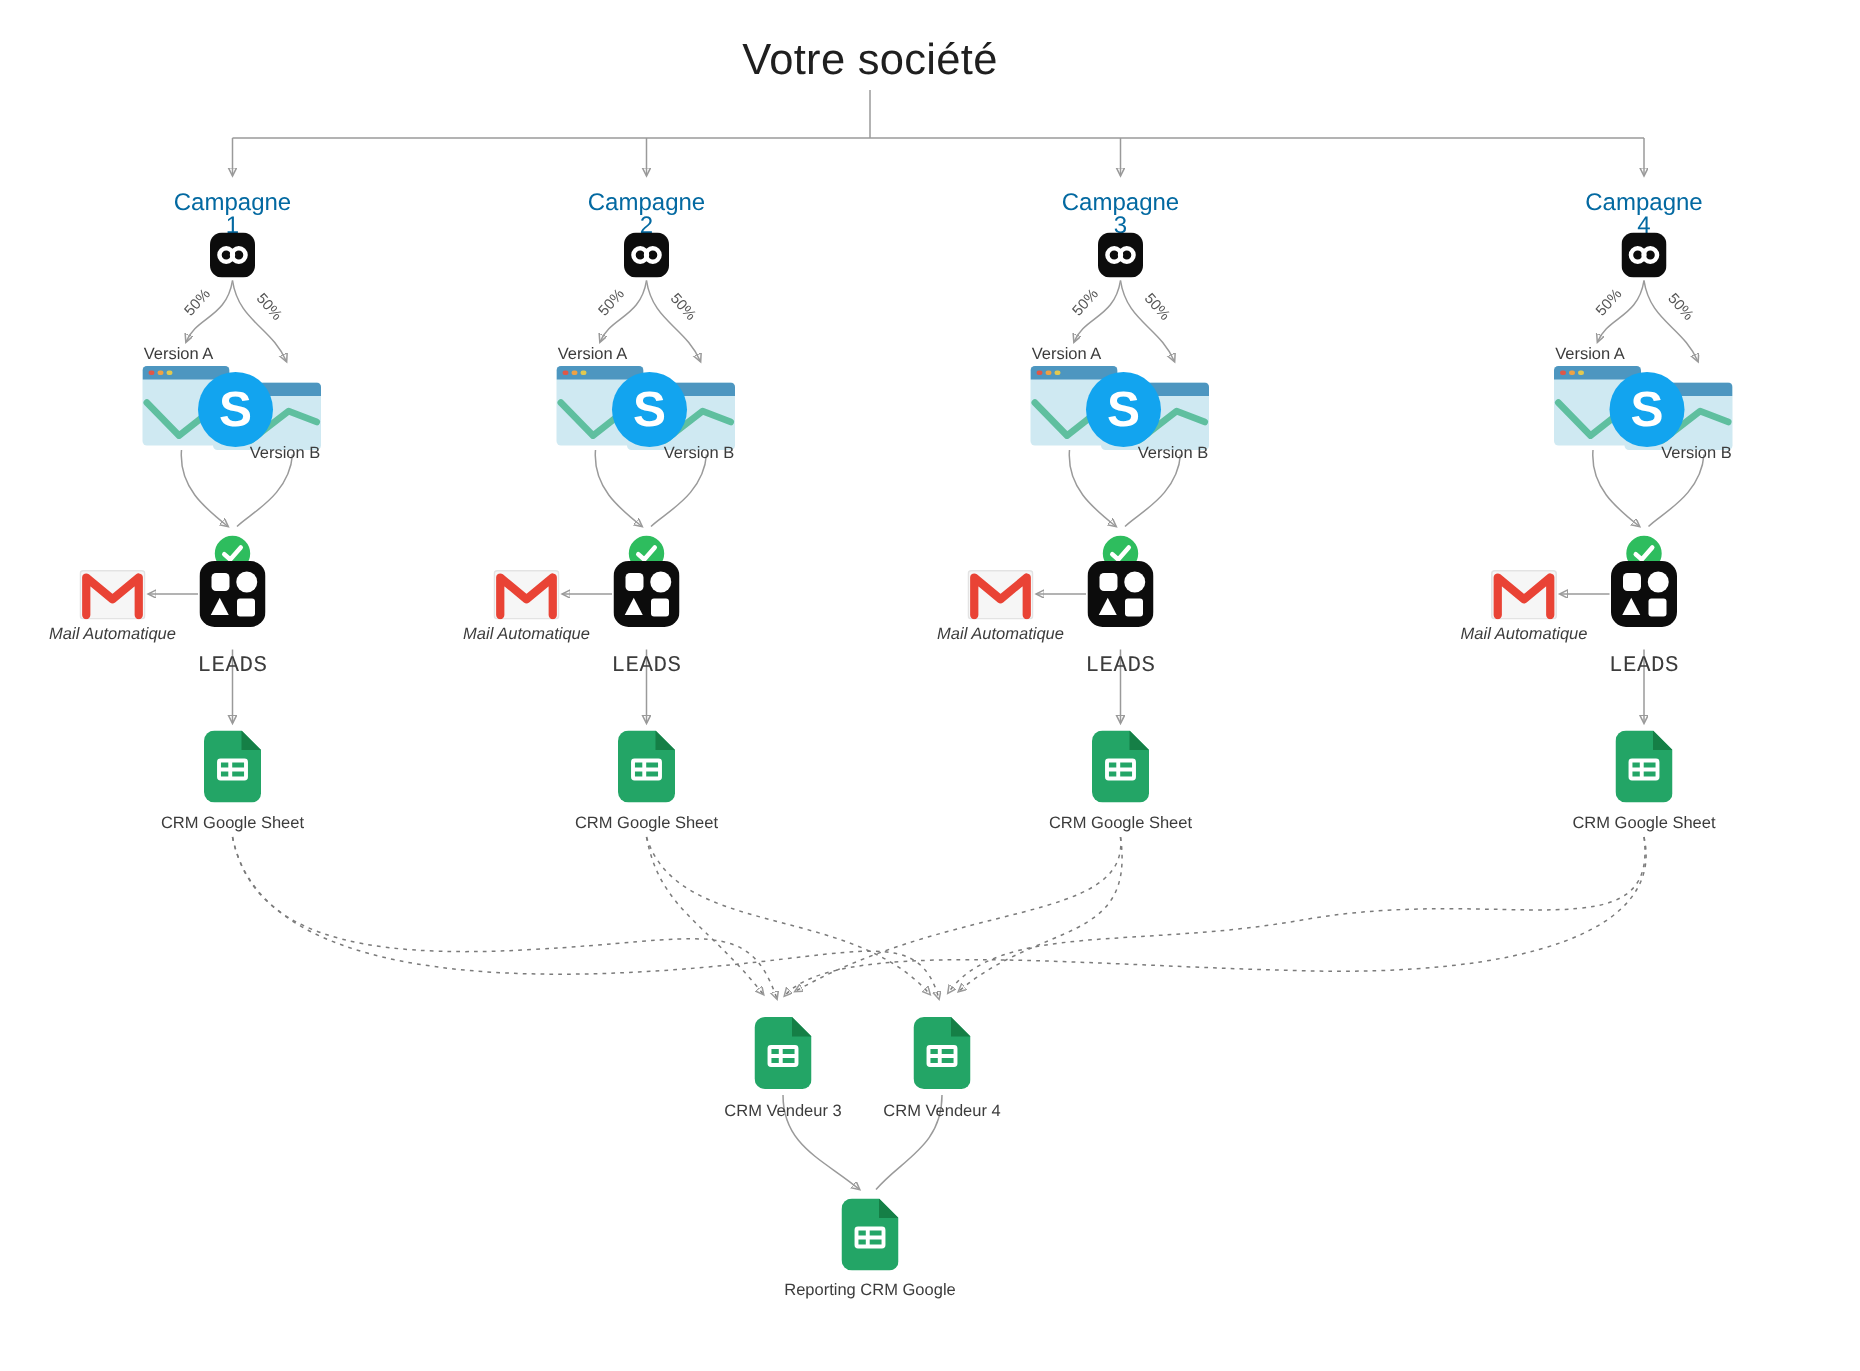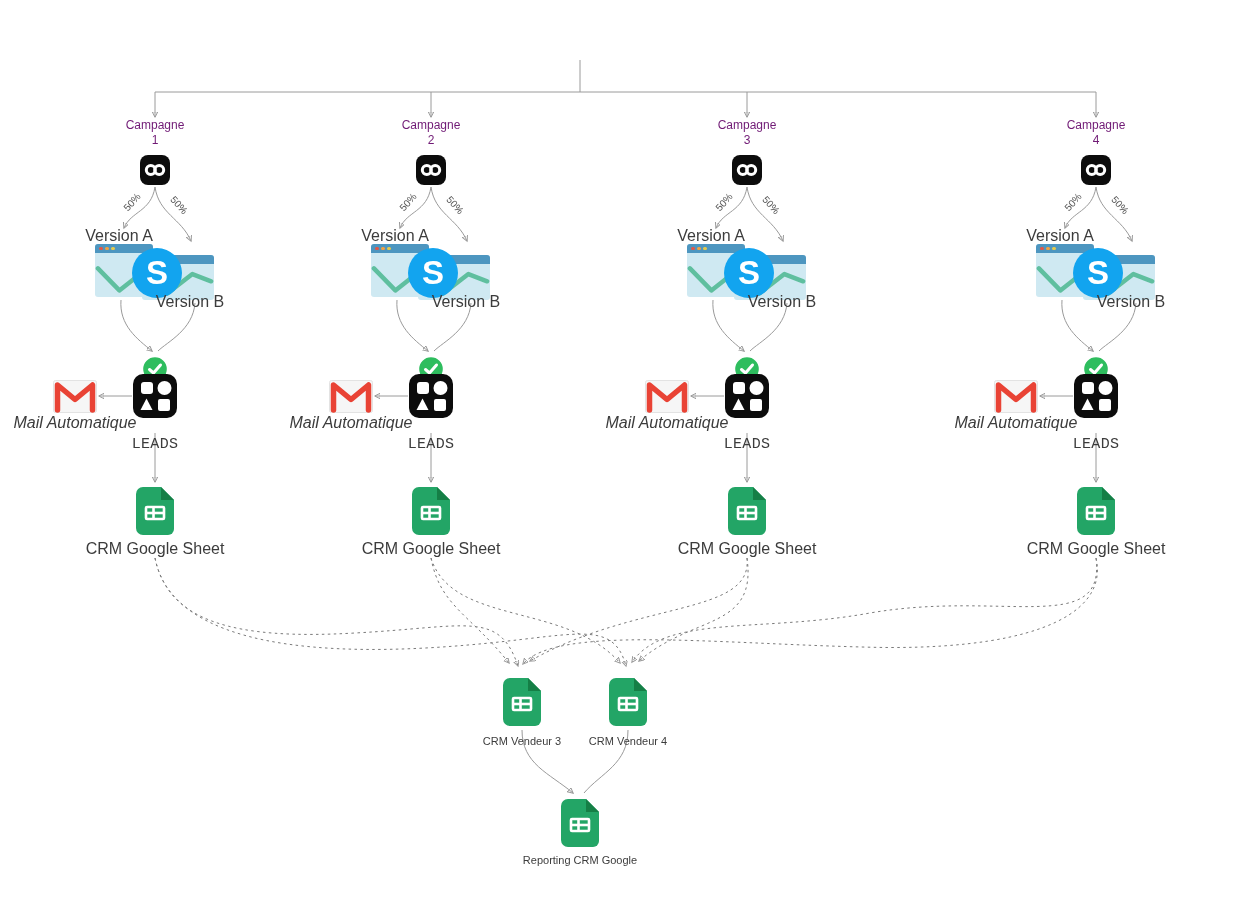--- a/index.html
+++ b/index.html
@@ -9,22 +9,22 @@
   }
   .canvas{position:absolute;inset:0;width:1240px;height:914px;}
   svg.connectors{position:absolute;left:0;top:0;width:1240px;height:914px;}
   svg.connectors path, svg.connectors line{fill:none;stroke:#9a9a9a;stroke-width:1;}
   svg.connectors path.dashed{stroke:#7b7b7b;stroke-dasharray:2.5 3.4;}
   .title{
     position:absolute;left:580px;top:24px;transform:translateX(-50%);
     margin:0;font-size:29px;font-weight:400;color:#1f1f1f;white-space:nowrap;letter-spacing:.2px;
   }
   .col{position:absolute;top:0;width:220px;height:600px;}
-  .lbl{position:absolute;transform:translate(-50%,-50%);white-space:nowrap;font-size:16px;color:#3c3c3c;}
-  .camp{position:absolute;top:118px;left:0;width:220px;text-align:center;font-size:12px;line-height:15px;color:#701a75;}
+  .lbl{position:absolute;transform:translate(-50%,-50%);white-space:nowrap;font-size:11px;color:#3c3c3c;}
+  .camp{position:absolute;top:128px;left:0;width:220px;text-align:center;font-size:16px;line-height:15px;color:#0369a1;}
   .meta-icon{position:absolute;left:95px;top:155px;width:30px;height:30px;}
   .split{position:absolute;font-size:10px;color:#555;white-space:nowrap;}
   .split.left{left:87px;top:202px;transform:translate(-50%,-50%) rotate(-48deg);}
   .split.right{left:134px;top:205px;transform:translate(-50%,-50%) rotate(48deg);}
   .va{left:74px;top:236px;}
   .vb{left:145px;top:302px;}
   .browser{position:absolute;background:#cfe9f2;border-radius:3px;overflow:hidden;}
   .win-a{left:50px;top:244px;width:58px;height:53px;}
   .win-b{left:97px;top:255px;width:72px;height:45px;}
   .bhead{height:9px;background:#4d96c0;display:flex;align-items:center;gap:2.5px;padding-left:4px;}
@@ -100,20 +100,21 @@
     <path class="dashed" d="M431 558 C452 626,567 602,620 663" marker-end="url(#arr)"></path>
     <path class="dashed" d="M747 558 C753 616,637 600,530 661" marker-end="url(#arr)"></path>
     <path class="dashed" d="M747 558 C757 630,694 614,639 661" marker-end="url(#arr)"></path>
     <path class="dashed" d="M1096 558 C1110 620,1018 652,862 647 C706 643,556 626,523 664" marker-end="url(#arr)"></path>
     <path class="dashed" d="M1096 558 C1106 637,1002 590,870 613 C760 633,666 614,632 662" marker-end="url(#arr)"></path>
 
     <path d="M522 730 C522 764,549 773,573 793" marker-end="url(#arr)"></path>
     <path d="M628 730 C628 764,601 773,584 793"></path>
   </svg>
 
+  <h1 class="title">Votre société</h1>
 
   <div class="col" style="left:45px">
     <div class="camp">
       <span>Campagne</span><br>
       <span>1</span>
     </div>
     <div class="meta-icon">
       <svg width="30" height="30" viewBox="0 0 30 30">
           <rect width="30" height="30" rx="8" fill="#0c0c0c"></rect>
           <circle cx="10.8" cy="15" r="4.5" stroke="#fff" stroke-width="3" fill="none"></circle>

